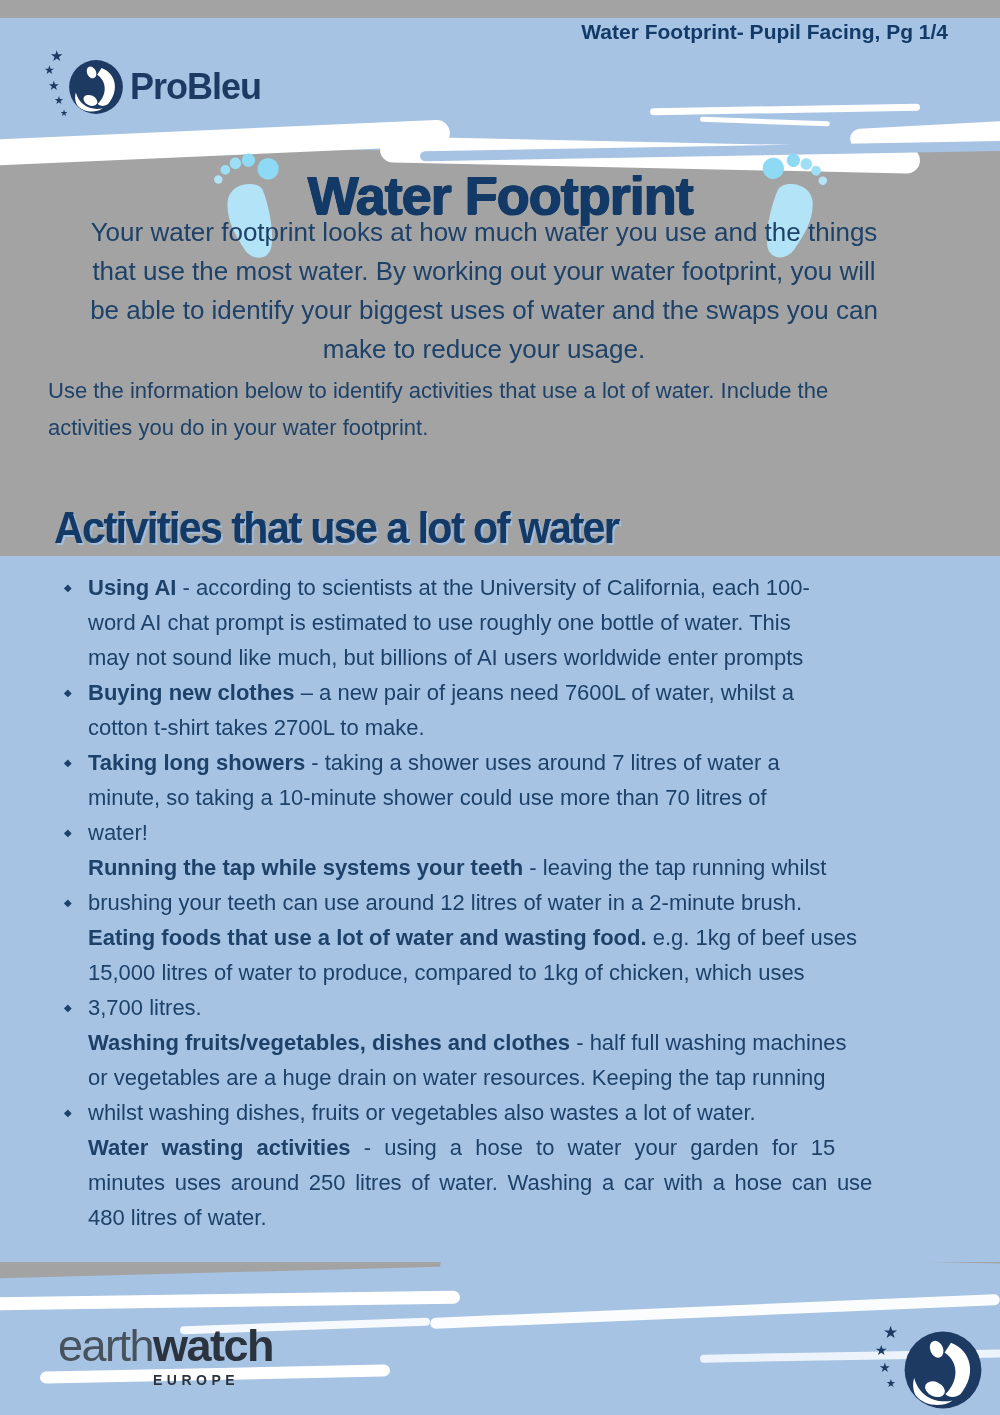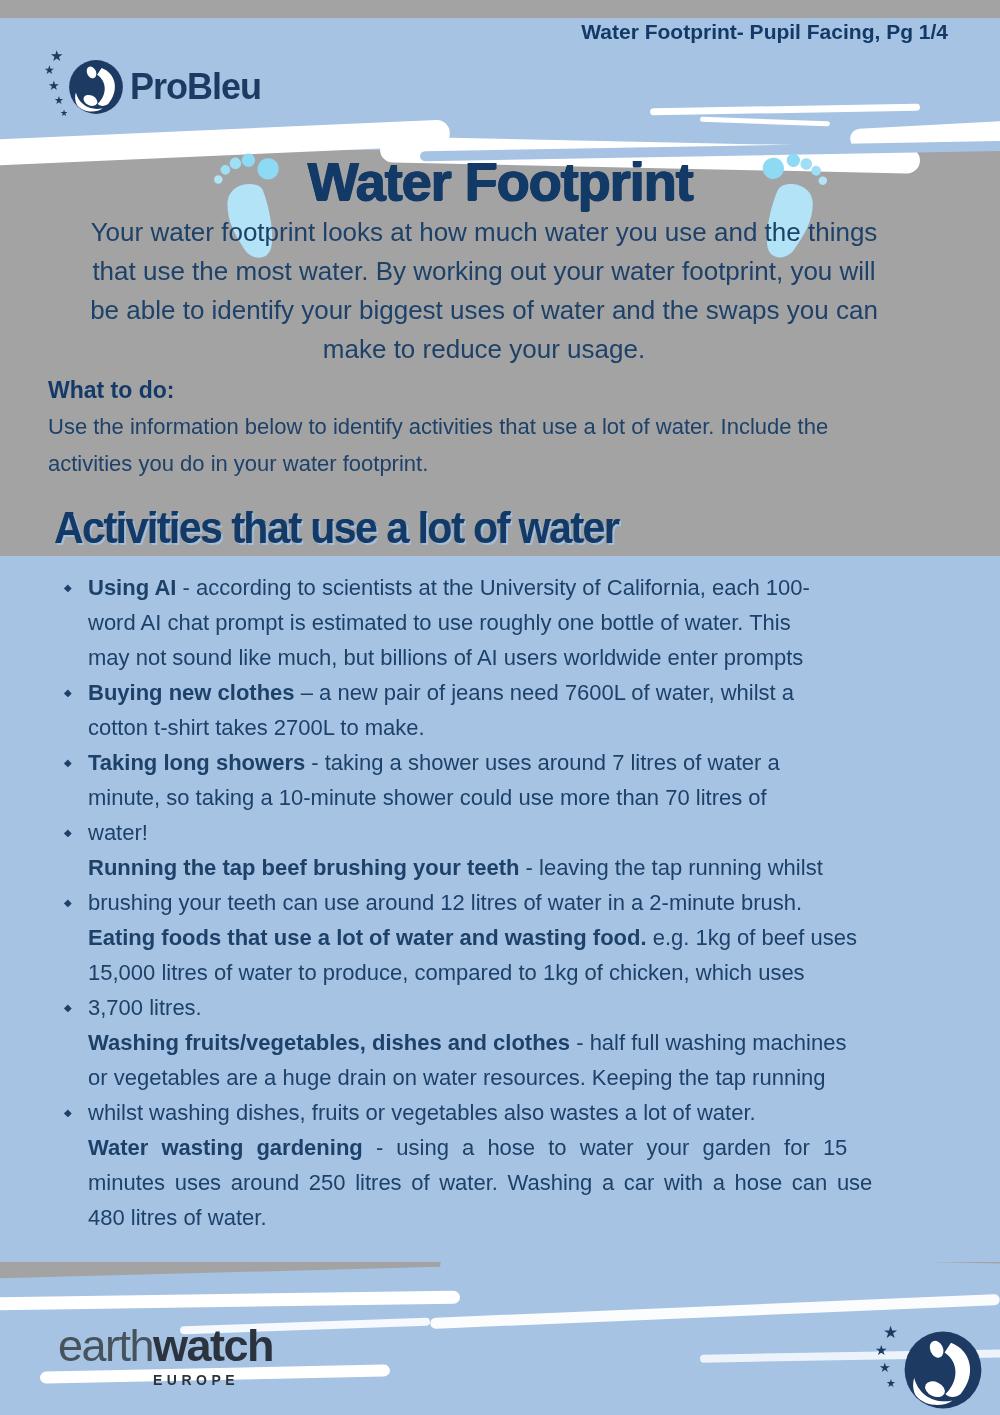--- a/index.html
+++ b/index.html
@@ -38,21 +38,21 @@
 
   
   .probleu{position:absolute;left:44px;top:48px;z-index:3;display:flex;align-items:center;}
   .pb-stars{position:relative;width:24px;height:78px;}
   .pb-stars span{position:absolute;color:var(--logo-navy);line-height:1;}
   .pb-name{font-size:36px;font-weight:bold;color:var(--logo-navy);letter-spacing:-1px;margin-left:6px;}
   .pb-mark-br{position:absolute;left:903px;top:1330px;z-index:5;}
   .pb-mark-br .pb-stars{position:absolute;left:-22px;top:-2px;}
 
   
-  .title{position:absolute;left:0;top:150px;width:1000px;text-align:center;font-size:54px;font-weight:bold;
+  .title{position:absolute;left:0;top:164px;width:1000px;text-align:center;font-size:54px;font-weight:bold;
          color:var(--head-navy);letter-spacing:-1px;z-index:4;
          text-shadow:1px 0 0 currentColor,-0.5px 0 0 currentColor,0 1px 0 currentColor;}
   .footprint{position:absolute;z-index:3;}
   .fp-left{left:212px;top:146px;transform:rotate(-6deg) scaleX(-1);}
   .fp-right{left:748px;top:146px;transform:rotate(8deg);}
 
   .intro{position:absolute;left:0;top:213px;width:968px;text-align:center;z-index:4;
          font-size:26px;line-height:39px;color:var(--navy);}
   .wtd{position:absolute;left:48px;top:372px;width:910px;color:var(--navy);z-index:4;}
   .wtd-label{font-size:23px;font-weight:bold;line-height:36px;color:var(--head-navy);}
@@ -136,48 +136,47 @@
   <div class="title">Water Footprint</div>
 
   <div class="intro" id="intro-lines">
       <div>Your water footprint looks at how much water you use and the things</div>
       <div>that use the most water. By working out your water footprint, you will</div>
       <div>be able to identify your biggest uses of water and the swaps you can</div>
       <div>make to reduce your usage.</div>
     </div>
 
   <div class="wtd">
-    <div class="wtd-label">What to do:</div>
     <div id="wtd-lines">
         <div class="wtd-line">Use the information below to identify activities that use a lot of water. Include the</div>
         <div class="wtd-line">activities you do in your water footprint.</div>
       </div>
   </div>
 
   <div class="h2">Activities that use a lot of water</div>
 
   <div class="blue-box"></div>
   <div class="act-lines" id="activity-lines">
       <div class="line"><span class="bullet">◆</span><span class="b">Using AI</span><span> - according to scientists at the University of California, each 100-</span></div>
       <div class="line"><span>word AI chat prompt is estimated to use roughly one bottle of water. This</span></div>
       <div class="line"><span>may not sound like much, but billions of AI users worldwide enter prompts</span></div>
       <div class="line"><span class="bullet">◆</span><span class="b">Buying new clothes</span><span> –  a new pair of jeans need 7600L of water, whilst a</span></div>
       <div class="line"><span>cotton t-shirt takes 2700L to make.</span></div>
       <div class="line"><span class="bullet">◆</span><span class="b">Taking long showers</span><span> - taking a shower uses around 7 litres of water a</span></div>
       <div class="line"><span>minute, so taking a 10-minute shower could use more than 70 litres of</span></div>
       <div class="line"><span class="bullet">◆</span><span>water!</span></div>
-      <div class="line"><span class="b">Running the tap beef brushing your teeth</span><span> - leaving the tap running whilst</span></div>
+      <div class="line"><span class="b">Running the tap while systems your teeth</span><span> - leaving the tap running whilst</span></div>
       <div class="line"><span class="bullet">◆</span><span>brushing your teeth can use around 12 litres of water in a 2-minute brush.</span></div>
       <div class="line"><span class="b">Eating foods that use a lot of water and wasting food.</span><span> e.g. 1kg of beef uses</span></div>
       <div class="line"><span>15,000 litres of water to produce, compared to 1kg of chicken, which uses</span></div>
       <div class="line"><span class="bullet">◆</span><span>3,700 litres.</span></div>
       <div class="line"><span class="b">Washing fruits/vegetables, dishes and clothes</span><span> - half full washing machines</span></div>
       <div class="line"><span>or vegetables are a huge drain on water resources. Keeping the tap running</span></div>
       <div class="line"><span class="bullet">◆</span><span>whilst washing dishes, fruits or vegetables also wastes a lot of water.</span></div>
-      <div class="line spread-lg"><span class="b">Water wasting gardening</span><span> - using a hose to water your garden for 15</span></div>
+      <div class="line spread-lg"><span class="b">Water wasting activities</span><span> - using a hose to water your garden for 15</span></div>
       <div class="line spread-sm"><span>minutes uses around 250 litres of water. Washing a car with a hose can use</span></div>
       <div class="line"><span>480 litres of water.</span></div>
     </div>
 
   <div class="stroke b" style="left:-20px;top:1272px;width:520px;height:30px;transform:rotate(-1.5deg);"></div>
   <div class="stroke b" style="left:440px;top:1258px;width:600px;height:36px;transform:rotate(1.2deg);"></div>
   <div class="bottom-band drops-bottom"></div>
   <div class="stroke w" style="left:-10px;top:1294px;width:470px;height:13px;transform:rotate(-0.8deg);z-index:3;"></div>
   <div class="stroke w" style="left:430px;top:1306px;width:570px;height:11px;transform:rotate(-2.4deg);z-index:3;opacity:.95;"></div>
   <div class="stroke w" style="left:40px;top:1368px;width:350px;height:12px;transform:rotate(-1.2deg);z-index:3;"></div>

